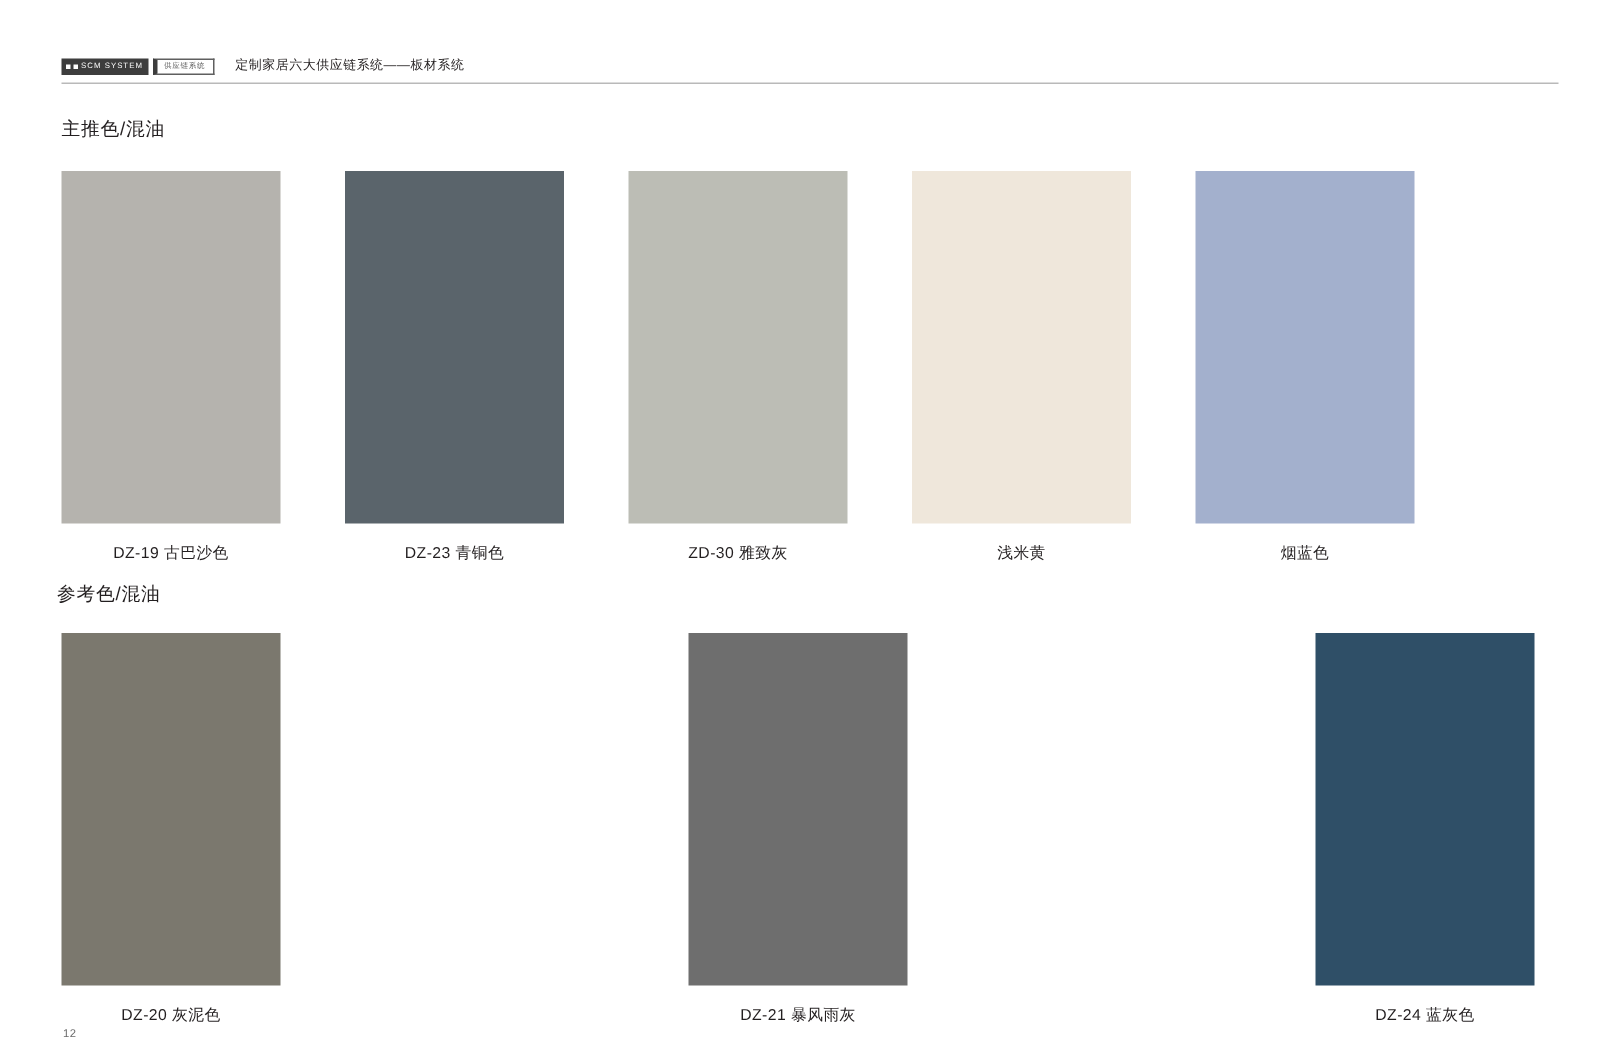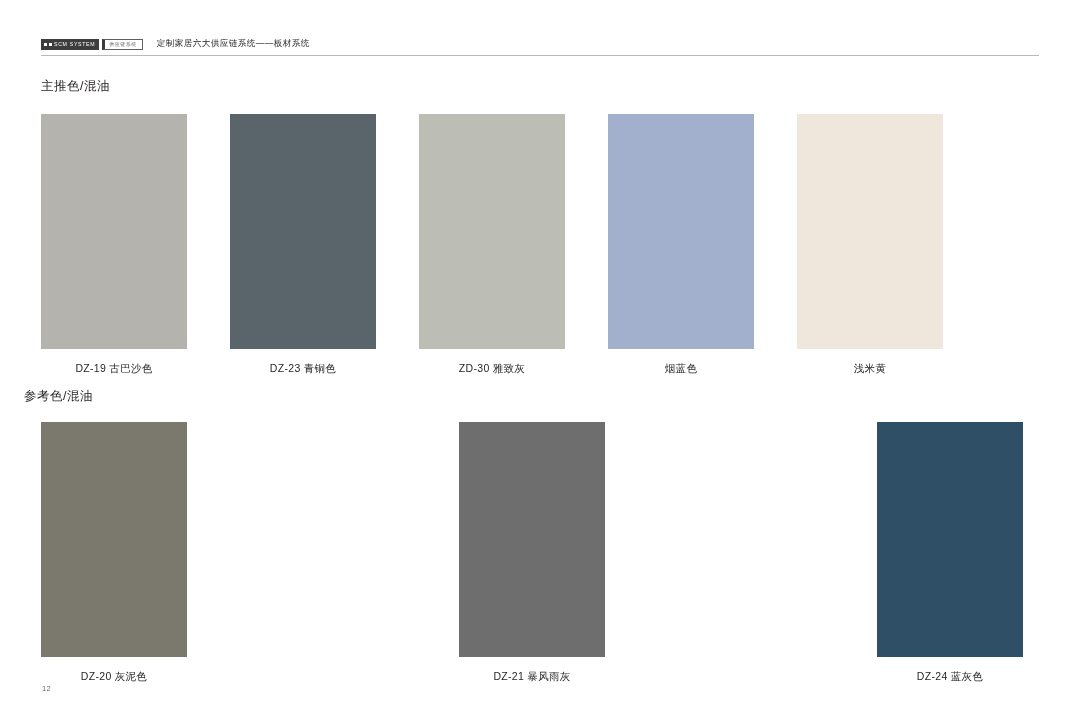--- a/index.html
+++ b/index.html
@@ -90,21 +90,21 @@
   
   .section-title {
     position: absolute;
     font-size: 12.5px;
     font-weight: normal;
     color: #231f20;
     letter-spacing: 0.5px;
     white-space: nowrap;
   }
   #sec-title-1 { left: 41px; top: 78px; }
-  #sec-title-2 { left: 24px; top: 388px; }
+  #sec-title-2 { left: 38px; top: 388px; }
 
   
   .swatch-row {
     position: absolute;
     left: 41px;
     width: 998px;
     display: flex;
   }
   #row-1 { top: 114px; }
   #row-2 { top: 422px; gap: 36px; }
@@ -175,27 +175,27 @@
     </div>
     <div class="swatch-cell">
       <div class="swatch-chip" style="background:#5a646b"></div>
       <div class="swatch-label">DZ-23 青铜色</div>
     </div>
     <div class="swatch-cell">
       <div class="swatch-chip" style="background:#bcbdb5"></div>
       <div class="swatch-label">ZD-30 雅致灰</div>
     </div>
     <div class="swatch-cell">
+      <div class="swatch-chip" style="background:#efe7db"></div>
+      <div class="swatch-label">浅米黄</div>
+    </div>
+    <div class="swatch-cell">
       <div class="swatch-chip" style="background:#a3b0cd"></div>
       <div class="swatch-label">烟蓝色</div>
     </div>
-    <div class="swatch-cell">
-      <div class="swatch-chip" style="background:#efe7db"></div>
-      <div class="swatch-label">浅米黄</div>
-    </div>
   </div>
 
   <div class="section-title" id="sec-title-2">参考色/混油</div>
 
   <div class="swatch-row" id="row-2">
     <div class="swatch-cell">
       <div class="swatch-chip" style="background:#7b786e"></div>
       <div class="swatch-label">DZ-20 灰泥色</div>
     </div>
     <div class="swatch-cell">

